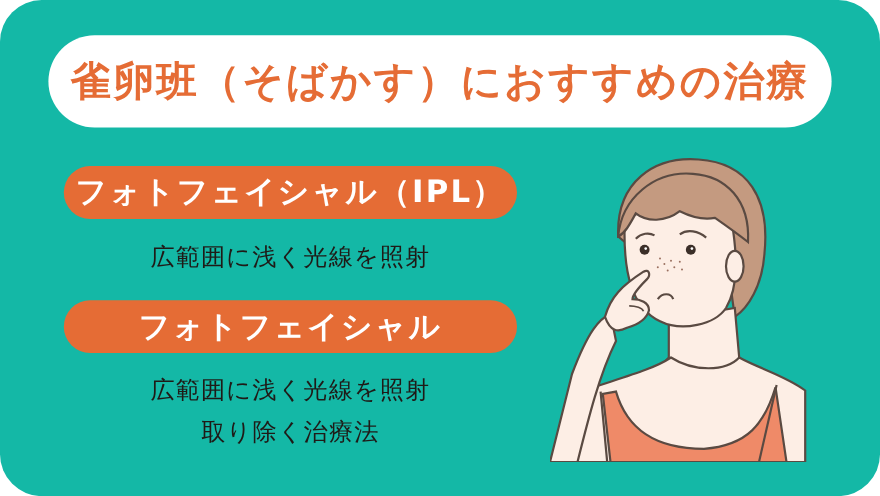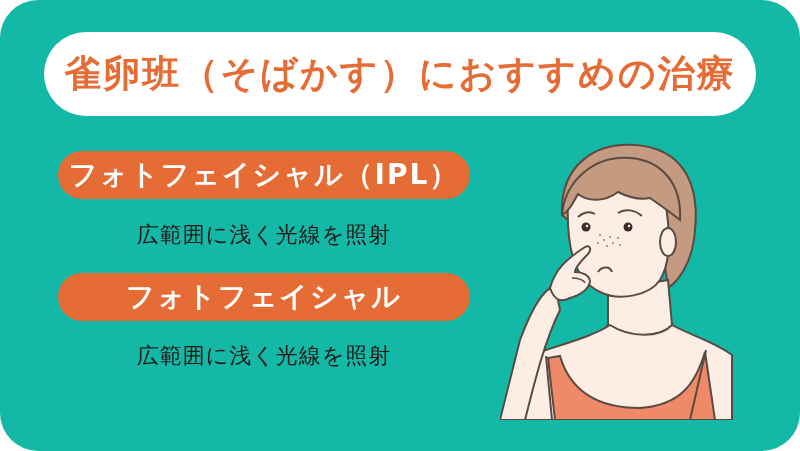--- a/index.html
+++ b/index.html
@@ -29,20 +29,21 @@
   </div>
   <div class="desc desc1">
     <div>広範囲に浅く光線を照射</div>
   </div>
 
   <div class="badge badge2">
     <span>フォトフェイシャル</span>
   </div>
   <div class="desc desc2">
     <div>広範囲に浅く光線を照射</div>
+    <div>取り除く治療法</div>
   </div>
 
   <div class="illus">
     <svg width="300" height="300" viewBox="0 0 300 300" xmlns="http://www.w3.org/2000/svg">
 
       <path d="M62 95 C60 45 95 22 135 25 C180 28 200 60 195 110 C193 140 180 160 168 168 L160 110 L80 110 Z" fill="#c49a80" stroke="#5a4a42" stroke-width="2"></path>
 
       <path d="M108 170 L108 205 C100 215 85 222 70 228 L220 228 C200 220 180 212 172 205 L168 160 Z" fill="#fdeee5" stroke="#5a4a42" stroke-width="2"></path>
 
       <path d="M40 232 C70 222 95 215 110 205 C130 218 160 218 172 205 C190 215 215 222 232 235 L232 300 L20 300 Z" fill="#fdeee5" stroke="#5a4a42" stroke-width="2"></path>

